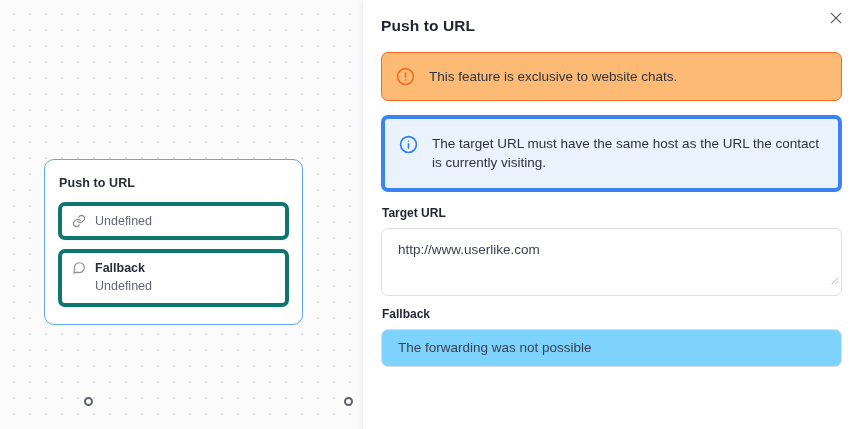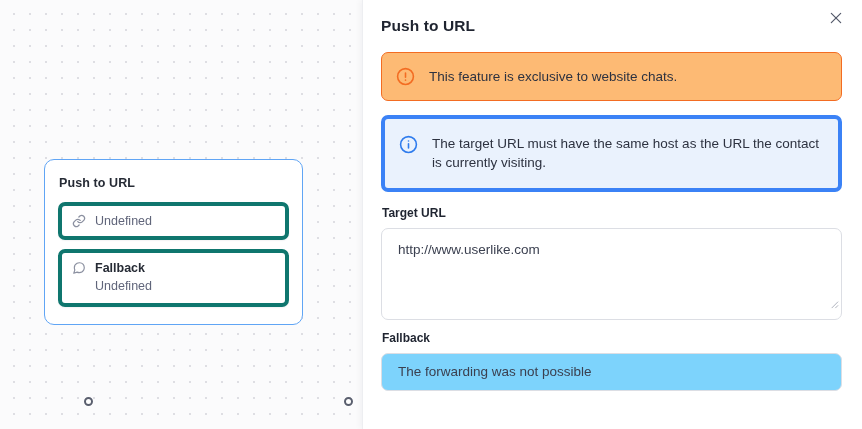--- a/index.html
+++ b/index.html
@@ -183,21 +183,21 @@
   .field-label {
     font-size: 12px;
     font-weight: bold;
     color: #1f2430;
     margin: 11px 0 8px 1px;
   }
 
   .textarea-box {
     position: relative;
     width: 100%;
-    height: 92px;
+    height: 68px;
     border: 1px solid #dcdee4;
     border-radius: 7px;
     background: #ffffff;
     padding: 13px 16px;
     font-size: 13.5px;
     color: #3b4050;
     overflow: hidden;
   }
 
   .resize-grip {

